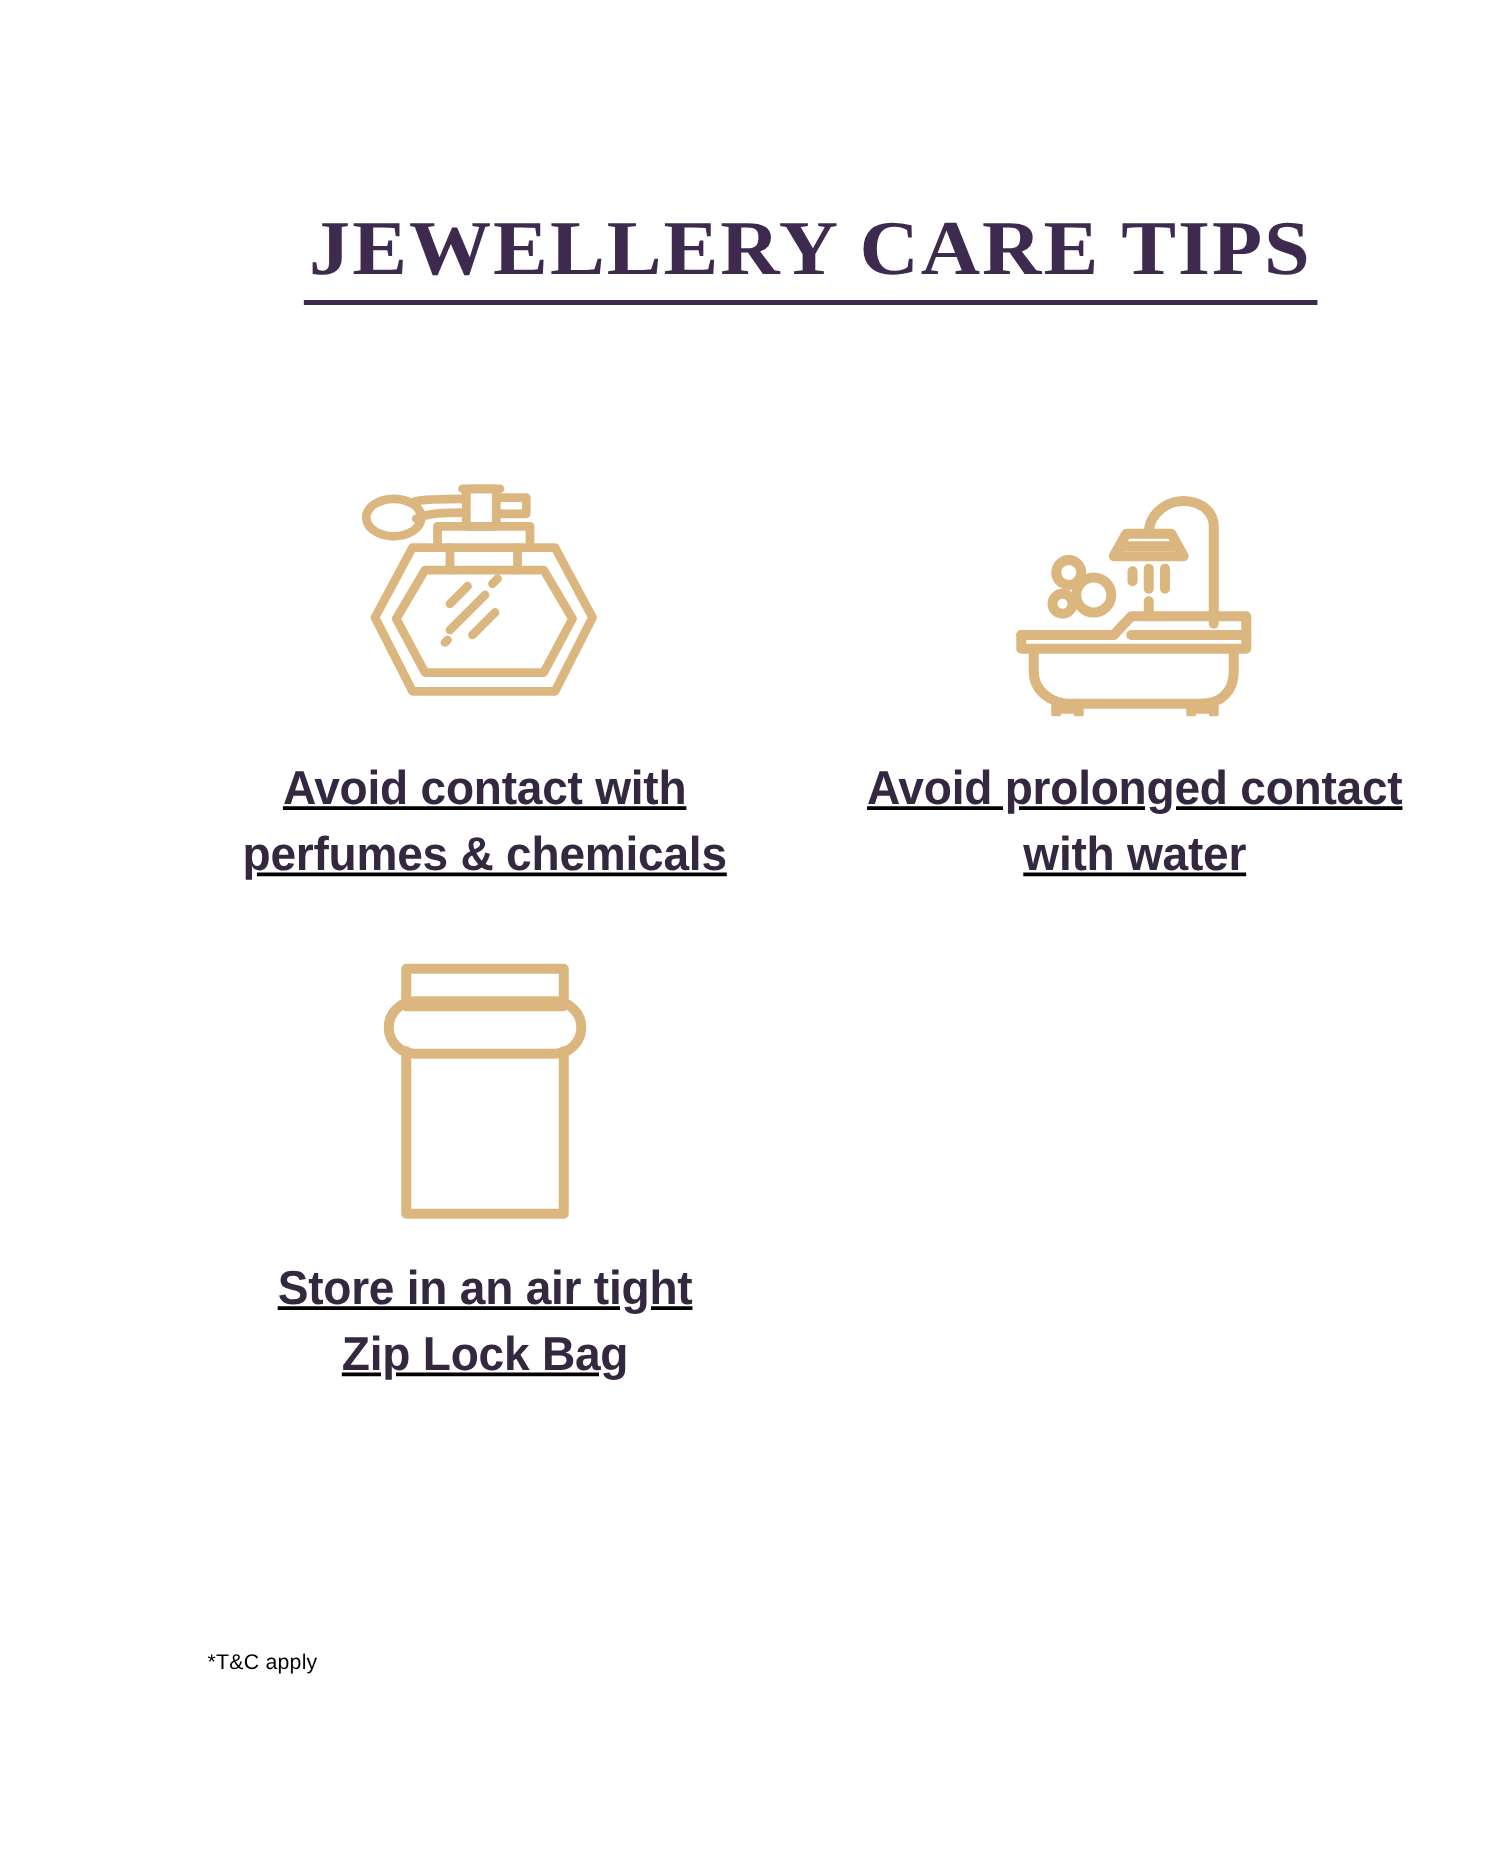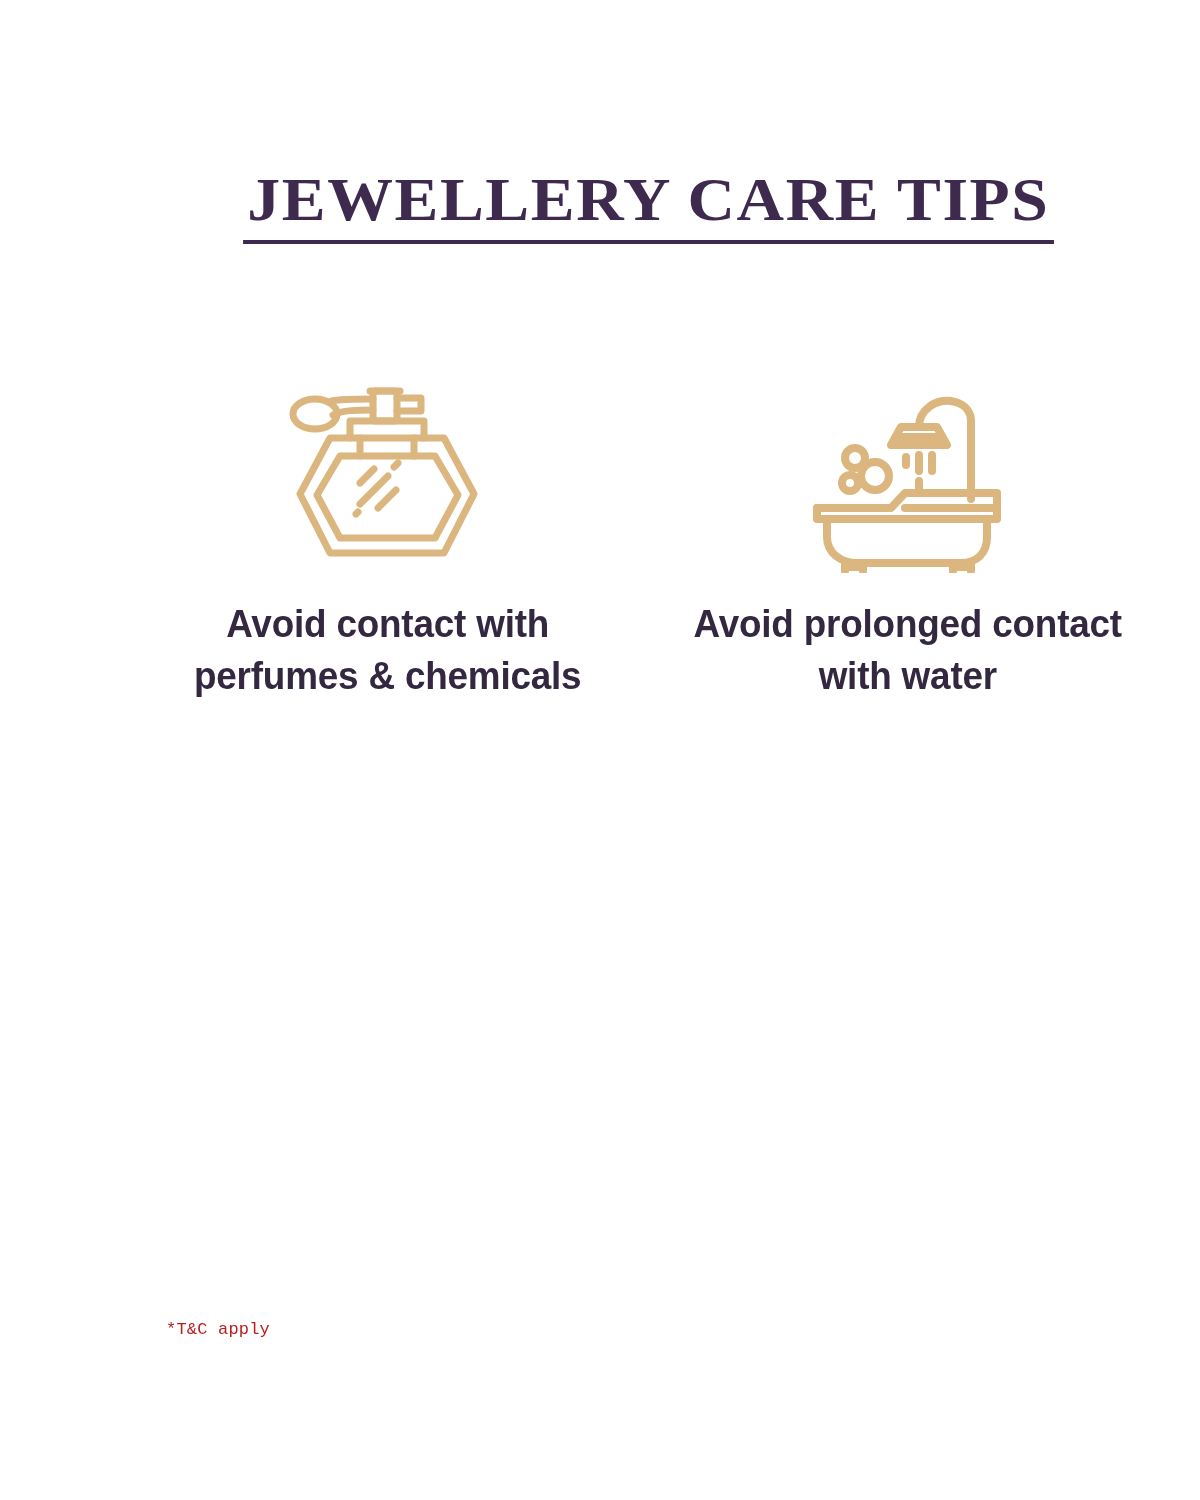--- a/index.html
+++ b/index.html
@@ -54,21 +54,22 @@
     display: grid;
     grid-template-columns: 1fr 1fr;
     grid-template-rows: 340px 340px;
     column-gap: 0px;
     row-gap: 60px;
   }
   .cell {
     display: flex;
     flex-direction: column;
     align-items: center;
-    justify-content: flex-start;
+    justify-content: space-between;
+    text-decoration: underline;
   }
   .icon-box {
     height: 210px;
     display: flex;
     align-items: center;
     justify-content: center;
   }
   .cell-label {
     margin-top: 18px;
     text-align: center;
@@ -86,24 +87,24 @@
   .grid .cell:nth-child(3) .cell-label,
   .grid .cell:nth-child(4) .cell-label {
     max-width: 500px;
   }
 
   
   .footer {
     position: absolute;
     left: 118px;
     top: 1320px;
-    font-family: Liberation Mono, monospace;
+    font-family: Liberation Sans, sans-serif;
     font-size: 17px;
     font-weight: 400;
-    color: #b91c1c;
+    color: #000000;
     letter-spacing: 0.2px;
   }
 
   svg { display: block; }
 </style>
 </head>
 <body>
 
 <div class="page">
 
@@ -177,18 +178,34 @@
           <path d="M40 186 L40 194 M58 186 L58 194 M40 190 L58 190"></path>
           <path d="M148 186 L148 194 M166 186 L166 194 M148 190 L166 190"></path>
         </svg>
       </div>
       <div class="cell-label">
         <span>Avoid prolonged contact</span><br>
         <span>with water</span>
       </div>
     </div>
 
+    <div class="cell">
+      <div class="icon-box">
+        <svg width="166" height="212" viewBox="0 0 166 212" fill="none" stroke="#dcb67f" stroke-width="8" stroke-linecap="round" stroke-linejoin="round">
+
+          <rect x="20" y="6" width="126" height="30"></rect>
+
+          <rect x="6" y="32" width="154" height="42" rx="21"></rect>
+
+          <path d="M20 72 L20 202 L146 202 L146 72"></path>
+        </svg>
+      </div>
+      <div class="cell-label">
+        <span>Store in an air tight</span><br>
+        <span>Zip Lock Bag</span>
+      </div>
+    </div>
 
   </div>
 
   <div class="footer">*T&amp;C apply</div>
 
 </div>
 
 </body></html>

